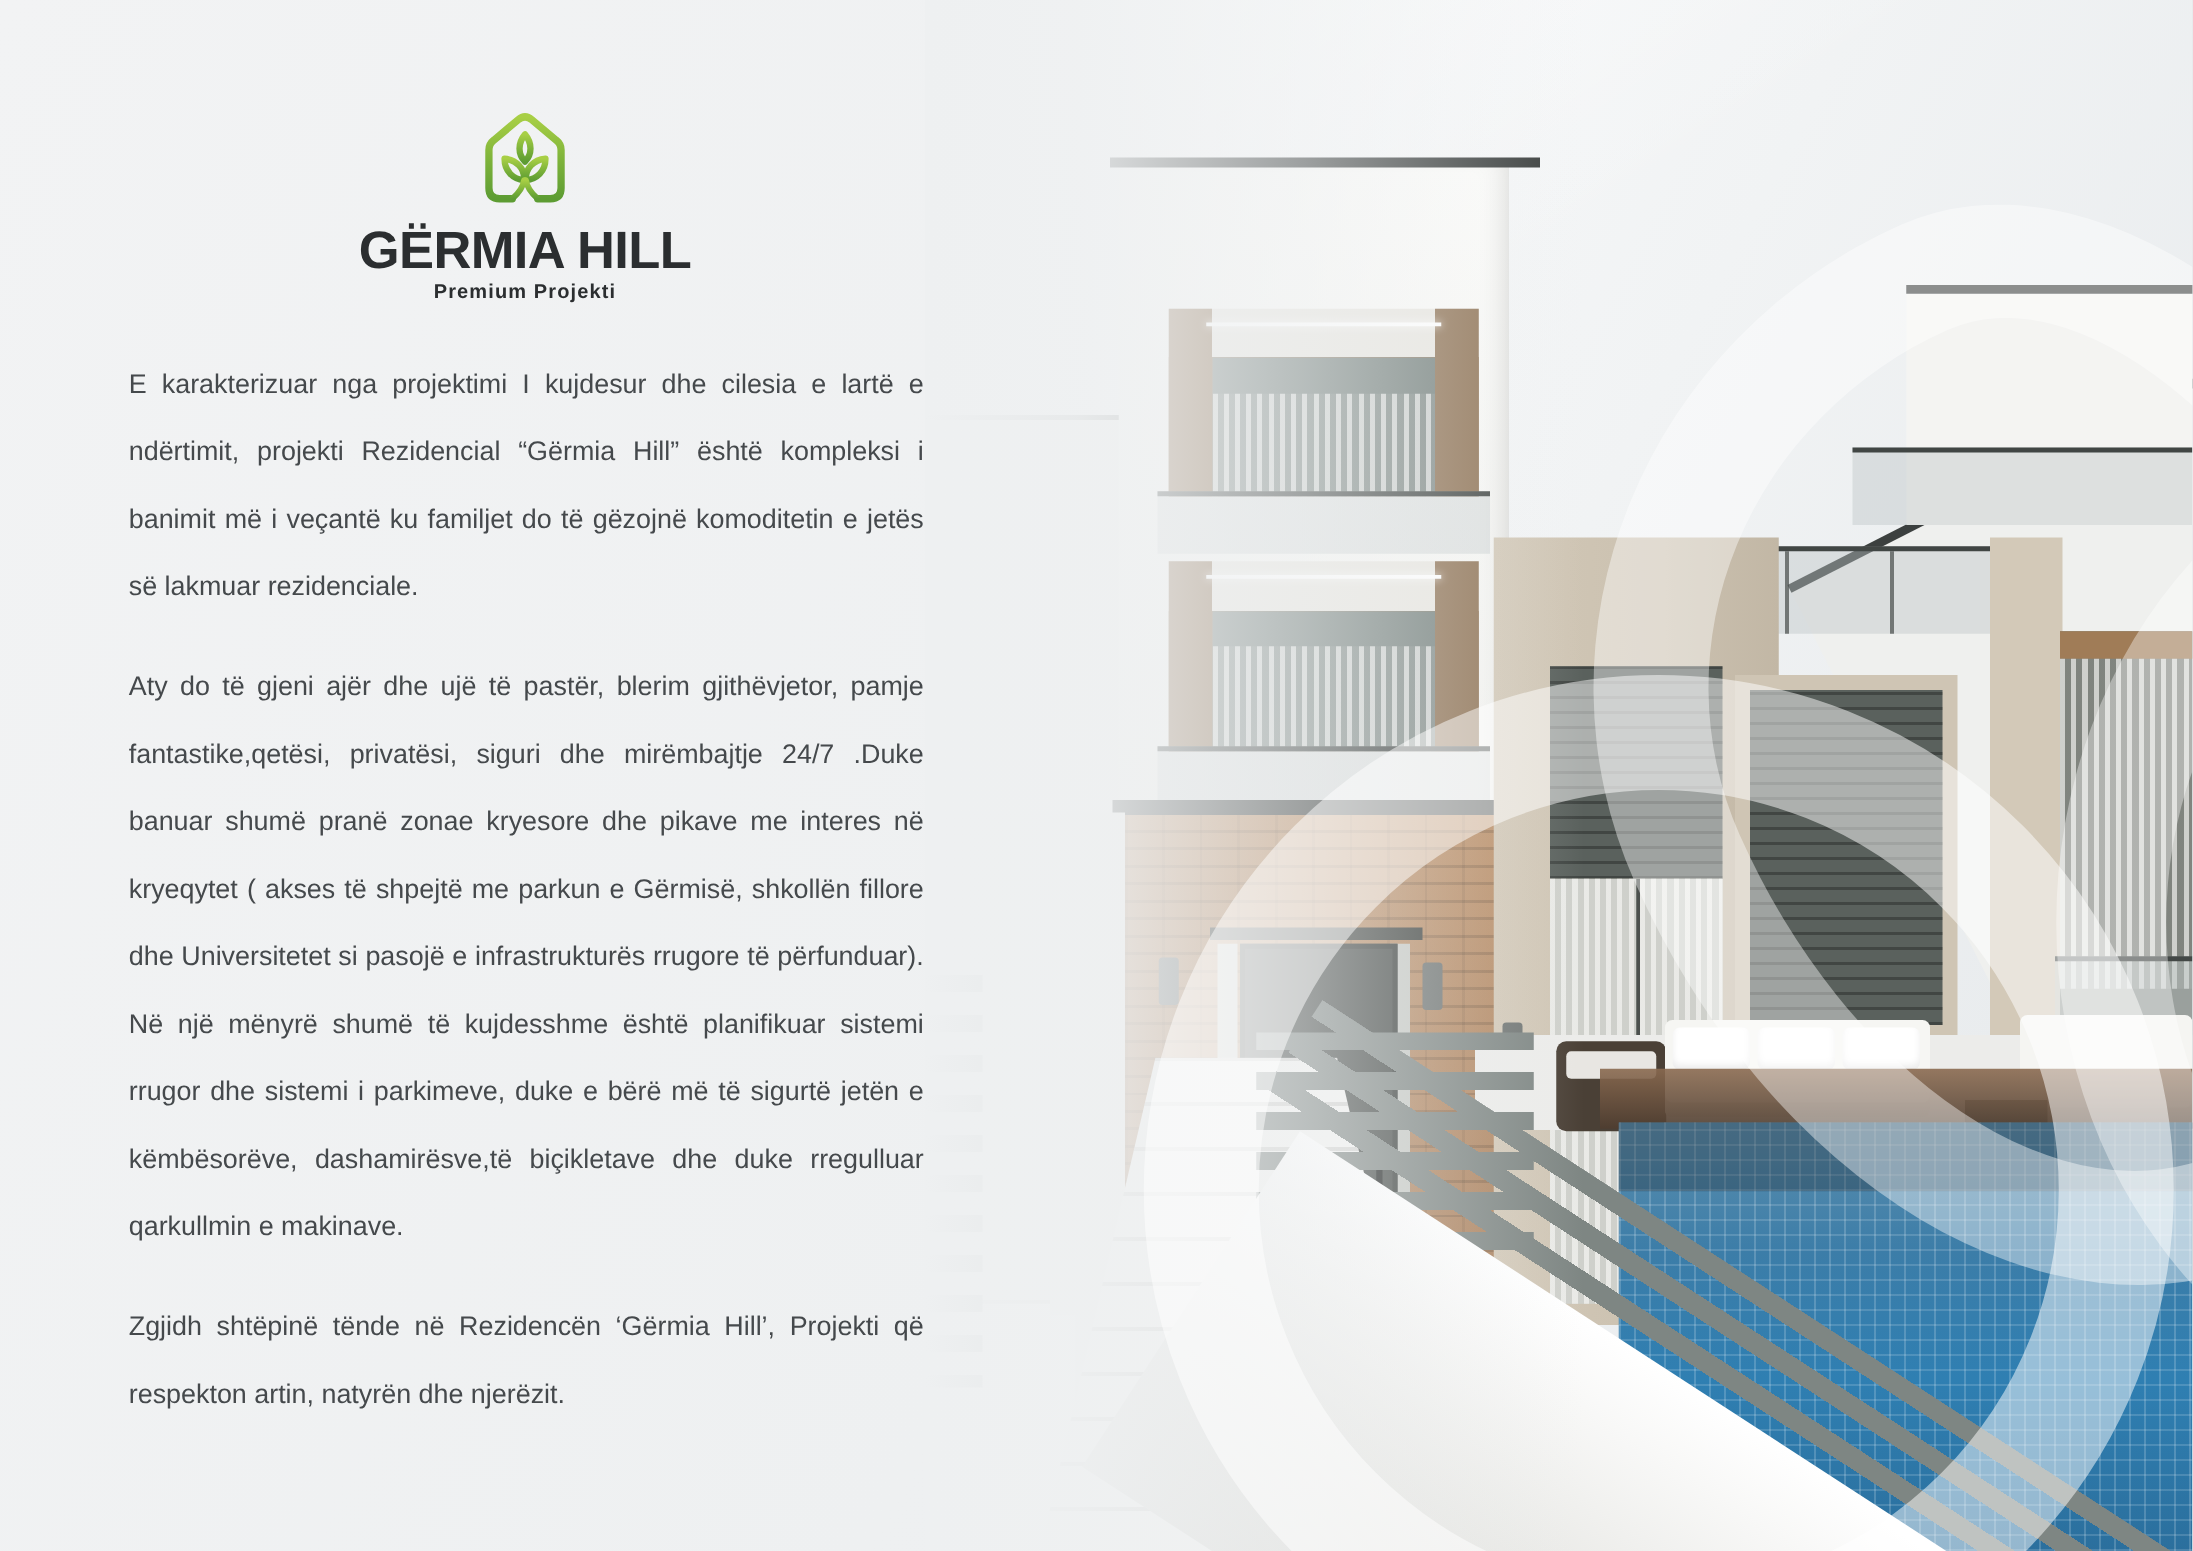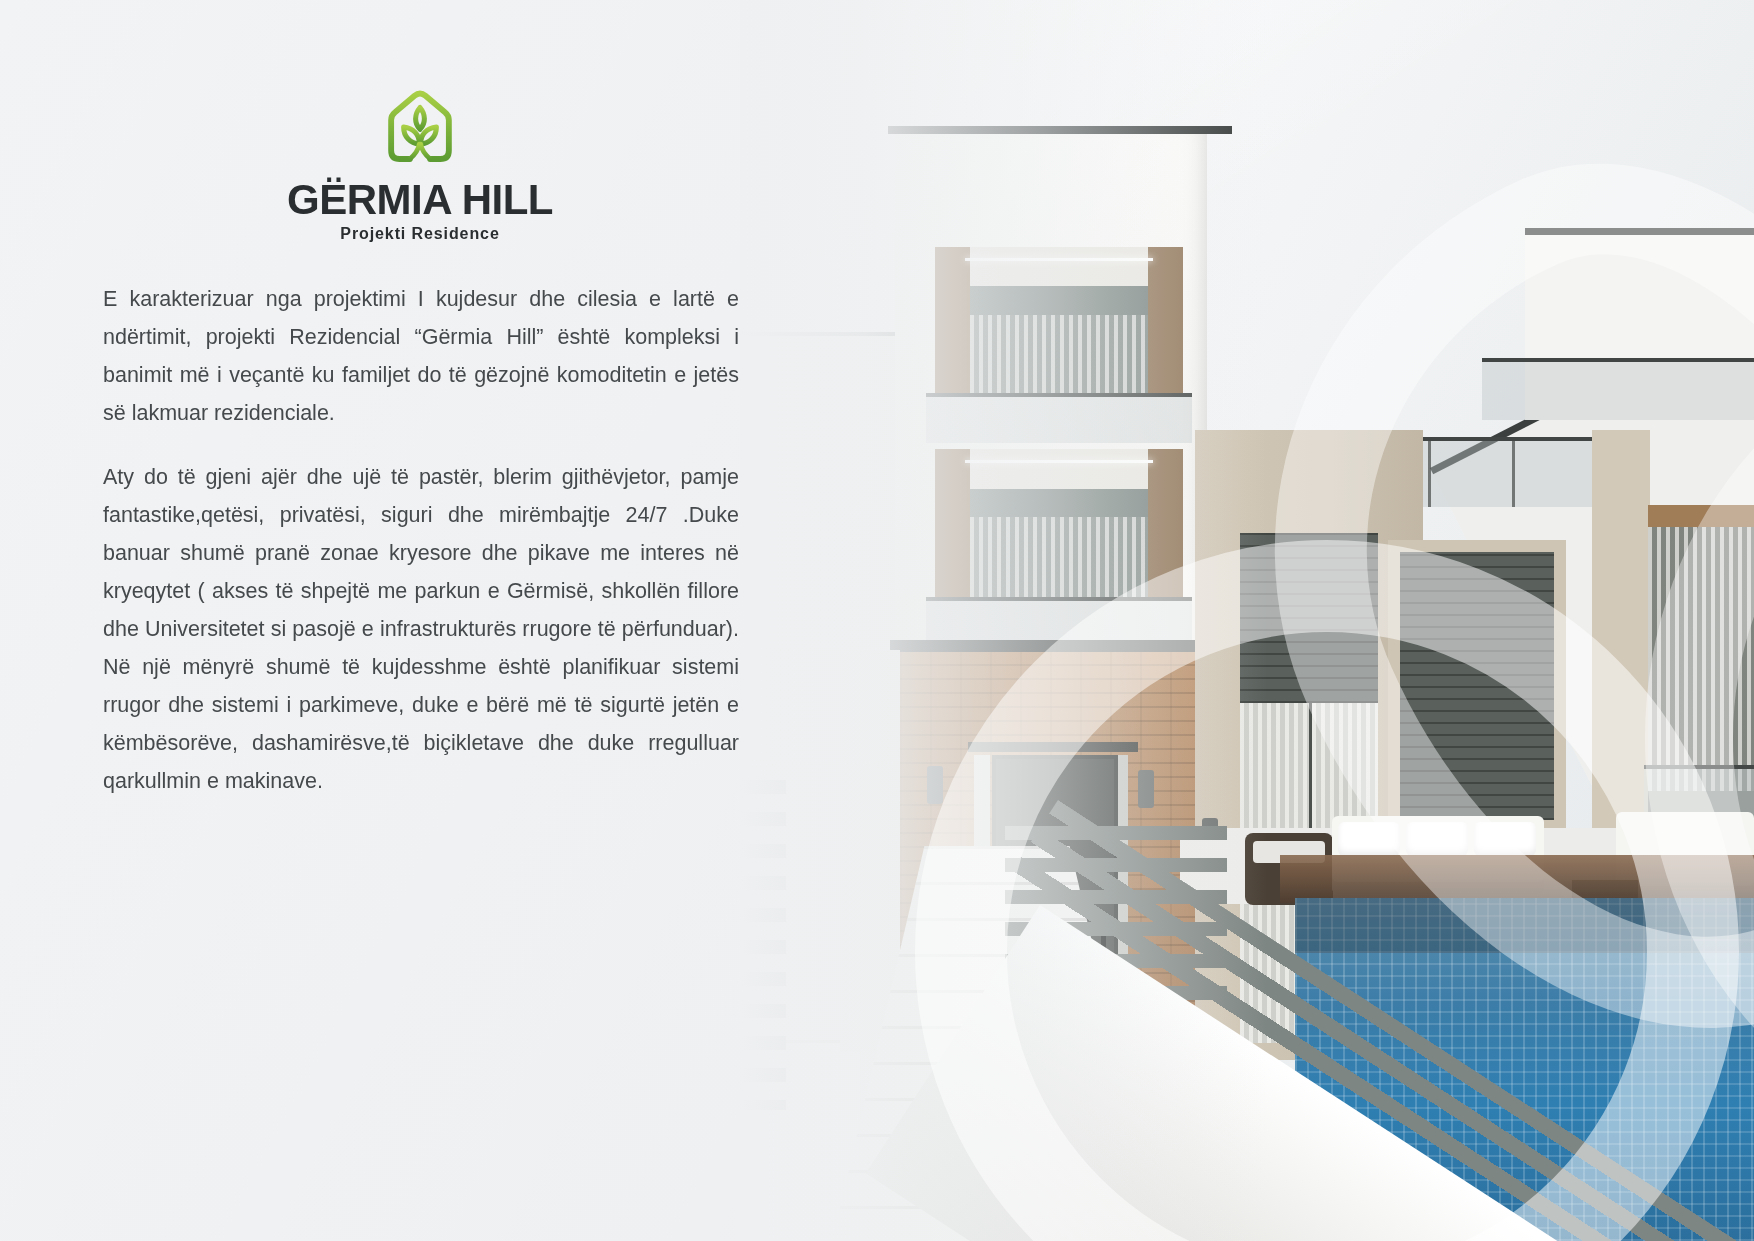--- a/index.html
+++ b/index.html
@@ -8,21 +8,21 @@
     background:linear-gradient(118deg,#f2f3f4 0%,#eef0f1 55%,#ebedef 100%);
     font-family:"Liberation Sans",sans-serif;color:#45494c;padding-left:44px;
   }
   
   .logo-block{position:absolute;left:238px;top:84px;width:364px;text-align:center;z-index:60;}
   .logo-block svg{display:block;margin:0 auto;}
   .brand-title{margin-top:6px;font-size:42px;font-weight:700;letter-spacing:-0.5px;color:#2b2e30;}
   .brand-tagline{margin-top:1px;font-size:16px;font-weight:700;letter-spacing:0.9px;color:#2b2e30;}
   
   .copy{position:absolute;left:103px;top:280px;width:636px;z-index:60;}
-  .copy p{margin:0 0 26px 0;font-size:21.5px;line-height:38px;text-align:justify;color:#45494c;}
+  .copy p{margin:0 0 26px 0;font-size:21.5px;line-height:54px;text-align:justify;color:#45494c;}
   
   .render{position:absolute;left:740px;top:0;width:1014px;height:1241px;overflow:hidden;
     background:linear-gradient(118deg,#fafbfc 0%,#f1f3f4 45%,#e9ecee 78%,#e6e9eb 100%);}
   .render *{position:absolute;}
   .sky-streak{left:-120px;top:-160px;width:980px;height:420px;
     background:linear-gradient(rgba(255,255,255,.6),rgba(255,255,255,0));transform:rotate(-33deg);}
   
   .far-left-house{left:-10px;top:332px;width:370px;height:318px;background:#f1f1ef;border-top:4px solid #9a9e9c;}
   .far-left-low{left:-10px;top:650px;width:160px;height:591px;background:#efefed;}
   .garage{left:0;top:1040px;width:120px;height:201px;background:#f6f6f4;
@@ -240,21 +240,22 @@
         <path d="M 37 96 H 24 Q 13 96 13 85 V 46 Q 13 40 18 36 L 43 15 Q 50 9 57 15 L 82 36 Q 87 40 87 46 V 85 Q 87 96 76 96 H 63"></path>
         <path d="M 50 30 C 42.5 39 42.5 50 50 58 C 57.5 50 57.5 39 50 30 Z" stroke-width="6.5"></path>
         <path d="M 29 55 C 29 68 38 76 49 77 C 50 65 41 56 29 55 Z" stroke-width="6.5"></path>
         <path d="M 71 55 C 71 68 62 76 51 77 C 50 65 59 56 71 55 Z" stroke-width="6.5"></path>
         <path d="M 50 58 C 50 63 50 67 50 71" stroke-width="6"></path>
         <path d="M 37 96 C 44 90 48 84 49 77" stroke-width="6"></path>
         <path d="M 63 96 C 56 90 52 84 51 77" stroke-width="6"></path>
       </g>
     </svg>
     <div class="brand-title">GËRMIA HILL</div>
-    <div class="brand-tagline">Projekti Residence</div>
+    <div class="brand-tagline">Premium Projekti</div>
   </div>
 
   <div class="copy">
     <p>E karakterizuar nga projektimi I kujdesur dhe cilesia e lartë e ndërtimit, projekti Rezidencial “Gërmia Hill” është kompleksi i banimit më i veçantë ku familjet do të gëzojnë komoditetin e jetës së lakmuar rezidenciale.</p>
     <p>Aty do të gjeni ajër dhe ujë të pastër, blerim gjithëvjetor, pamje fantastike,qetësi, privatësi, siguri dhe mirëmbajtje 24/7 .Duke banuar shumë pranë zonae kryesore dhe pikave me interes në kryeqytet ( akses të shpejtë me parkun e Gërmisë, shkollën fillore dhe Universitetet si pasojë e infrastrukturës rrugore të përfunduar). Në një mënyrë shumë të kujdesshme është planifikuar sistemi rrugor dhe sistemi i parkimeve, duke e bërë më të sigurtë jetën e këmbësorëve, dashamirësve,të biçikletave dhe duke rregulluar qarkullmin e makinave.</p>
+    <p>Zgjidh shtëpinë tënde në Rezidencën ‘Gërmia Hill’, Projekti që respekton artin, natyrën dhe njerëzit.</p>
   </div>
 
 </div>
 
 </body></html>

